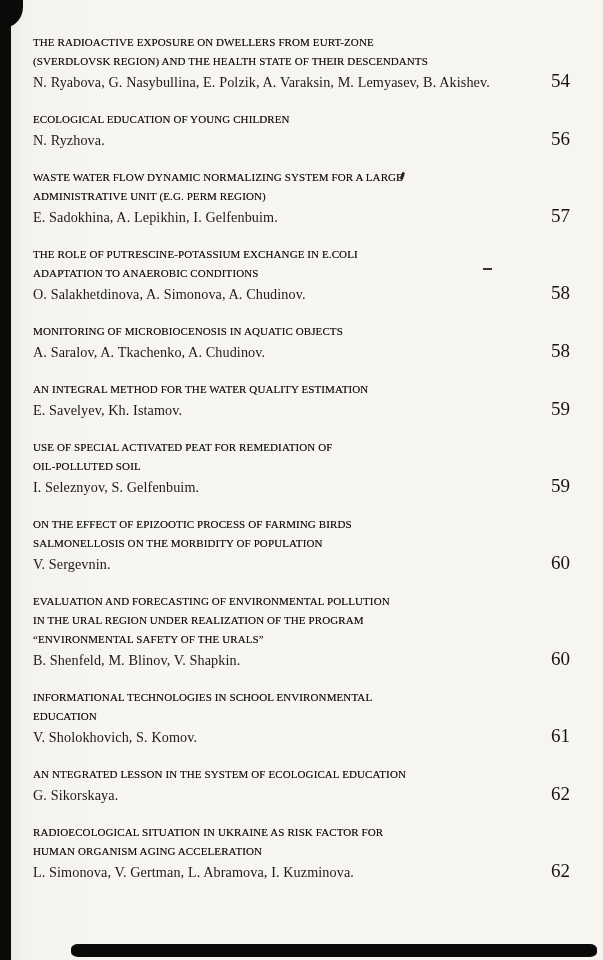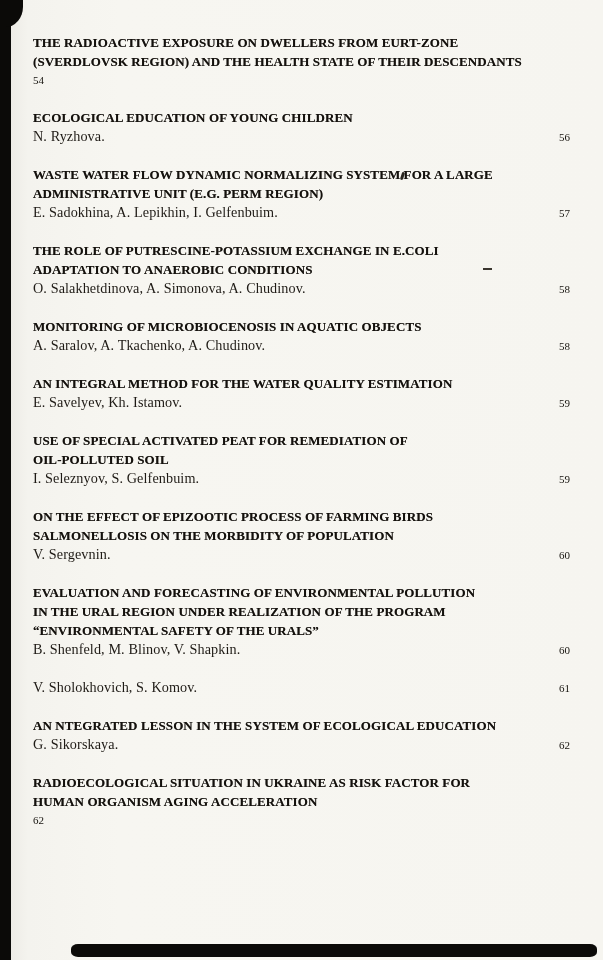--- a/index.html
+++ b/index.html
@@ -46,48 +46,49 @@
     background: #3a362f;
   }
   
   .content {
     position: absolute;
     left: 33px; top: 33px;
     width: 537px;
   }
   .entry { margin-bottom: 18px; }
   .title {
-    font-weight: bold;
-    font-size: 13px;
+    font-weight: normal;
+    font-size: 11px;
     line-height: 19px;
     letter-spacing: 0.1px;
     color: #14110d;
     white-space: pre-line;
     text-shadow: 0 0 0.4px rgba(20,17,13,0.55);
   }
   .meta {
     display: flex;
     justify-content: space-between;
     align-items: baseline;
     font-size: 14.2px;
     line-height: 19px;
     color: #1e1a15;
   }
   .authors { letter-spacing: 0.1px; }
-  .pagenum { font-size: 11px; color: #17140f; }
+  .pagenum { font-size: 19px; color: #17140f; }
 </style>
 </head>
 <body>
 
 <div class="page">
   <div class="content">
   <div class="entry">
     <div class="title">THE RADIOACTIVE EXPOSURE ON DWELLERS FROM EURT-ZONE
 (SVERDLOVSK REGION) AND THE HEALTH STATE OF THEIR DESCENDANTS</div>
     <div class="meta">
+      <span class="authors">N. Ryabova, G. Nasybullina, E. Polzik, A. Varaksin, M. Lemyasev, B. Akishev.</span>
       <span class="pagenum">54</span>
     </div>
   </div>
 
 
   <div class="entry">
     <div class="title">ECOLOGICAL EDUCATION OF YOUNG CHILDREN</div>
     <div class="meta">
       <span class="authors">N. Ryzhova.</span>
       <span class="pagenum">56</span>
@@ -150,38 +151,41 @@
     <div class="title">EVALUATION AND FORECASTING OF ENVIRONMENTAL POLLUTION
 IN THE URAL REGION UNDER REALIZATION OF THE PROGRAM
 “ENVIRONMENTAL SAFETY OF THE URALS”</div>
     <div class="meta">
       <span class="authors">B. Shenfeld, M. Blinov, V. Shapkin.</span>
       <span class="pagenum">60</span>
     </div>
   </div>
 
   <div class="entry">
+    <div class="title">INFORMATIONAL TECHNOLOGIES IN SCHOOL ENVIRONMENTAL
+EDUCATION</div>
     <div class="meta">
       <span class="authors">V. Sholokhovich, S. Komov.</span>
       <span class="pagenum">61</span>
     </div>
   </div>
 
   <div class="entry">
     <div class="title">AN NTEGRATED LESSON IN THE SYSTEM OF ECOLOGICAL EDUCATION</div>
     <div class="meta">
       <span class="authors">G. Sikorskaya.</span>
       <span class="pagenum">62</span>
     </div>
   </div>
 
   <div class="entry">
     <div class="title">RADIOECOLOGICAL SITUATION IN UKRAINE AS RISK FACTOR FOR
 HUMAN ORGANISM AGING ACCELERATION</div>
     <div class="meta">
+      <span class="authors">L. Simonova, V. Gertman, L. Abramova, I. Kuzminova.</span>
       <span class="pagenum">62</span>
     </div>
   </div>
 </div>
 
   <div class="edge-left"></div>
   <div class="corner-blob"></div>
   <div class="edge-bottom"></div>
   <div class="noise-tick"></div>
   <div class="noise-dash"></div>

